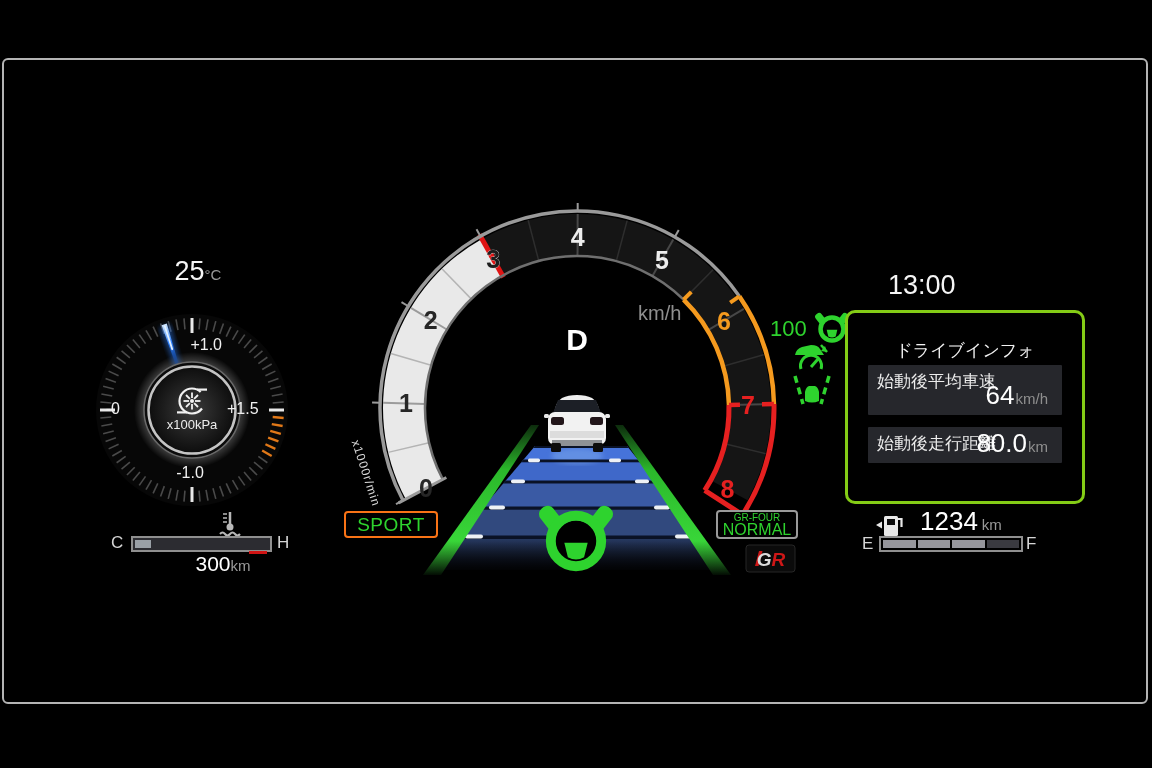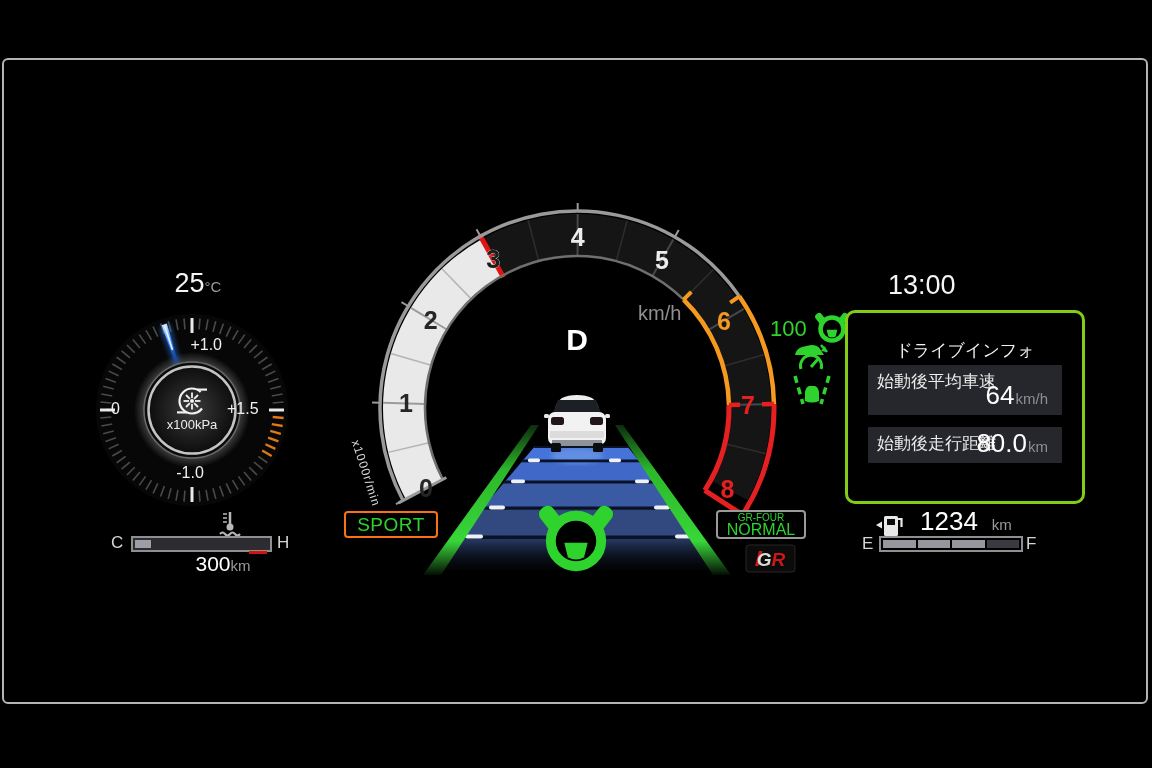--- a/index.html
+++ b/index.html
@@ -1,36 +1,36 @@
 <!DOCTYPE html>
 <html><head>
 <meta charset="utf-8">
 <style>
   html,body{margin:0;padding:0;background:#000;width:1152px;height:768px;overflow:hidden;}
   *{box-sizing:border-box;font-family:"Liberation Sans","DejaVu Sans",sans-serif;}
   .screen{position:relative;width:1152px;height:768px;background:#000;}
   .bezel{position:absolute;left:2px;top:58px;width:1146px;height:646px;border:2px solid #b4b4b4;border-radius:6px;background:#000;}
   #gfx{position:absolute;left:0;top:0;width:1152px;height:768px;pointer-events:none;}
   .abs{position:absolute;z-index:5;}
-  .temp{left:146px;top:268px;width:104px;text-align:center;color:#f5f5f5;font-size:27px;}
+  .temp{left:146px;top:256px;width:104px;text-align:center;color:#f5f5f5;font-size:27px;}
   .unit-sm{font-size:15px;color:#9a9a9a;}
   .clock{left:888px;top:270px;width:104px;text-align:left;color:#f5f5f5;font-size:27px;}
   .b-lab{color:#f0f0f0;font-size:16px;}
   .b-top{left:158px;top:336px;width:64px;text-align:right;}
   .b-right{left:227px;top:400px;}
   .b-left{left:88px;top:400px;width:32px;text-align:right;}
   .b-bottom{left:158px;top:464px;width:64px;text-align:center;}
   .b-unit{left:152px;top:417px;width:80px;text-align:center;color:#ececec;font-size:13px;}
   .x1000{left:362px;top:438px;color:#d8d8d8;font-size:12px;letter-spacing:1px;transform:rotate(72deg);transform-origin:0 0;}
   .speed-val{left:492px;top:256px;width:170px;text-align:center;color:#fff;font-size:66px;line-height:1;}
   .speed-unit{left:638px;top:302px;color:#8f8f8f;font-size:20px;}
   .gear{left:536px;top:323px;width:82px;text-align:center;color:#fff;font-size:30px;font-weight:bold;}
   .modebox{left:344px;top:511px;width:94px;height:27px;border:2px solid #f97316;border-radius:4px;background:#000;
     text-align:center;font-size:19px;line-height:23px;letter-spacing:.5px;}
-  .grfour{left:716px;top:510px;width:90px;height:29px;border:2px solid #9a9a9a;border-radius:4px;background:#000;text-align:center;}
+  .grfour{left:716px;top:510px;width:82px;height:29px;border:2px solid #9a9a9a;border-radius:4px;background:#000;text-align:center;}
   .grfour .l1{font-size:10px;line-height:10px;margin-top:1px;}
   .grfour .l2{font-size:16px;line-height:14px;}
   .limit{left:770px;top:316px;font-size:22px;}
   .panel{left:845px;top:310px;width:240px;height:194px;border:3px solid #84cc16;border-radius:10px;background:#000;}
   .panel-title{margin-top:26px;text-align:center;font-size:17px;color:#f2f2f2;}
   .card{position:absolute;left:20px;width:194px;background:#26272c;border-radius:1px;}
   .card1{top:52px;height:50px;}
   .card2{top:114px;height:36px;}
   .card-label{position:absolute;left:9px;top:5px;font-size:17px;color:#ececec;}
   .valrow{position:absolute;right:14px;bottom:4px;display:flex;align-items:baseline;gap:1px;}
@@ -40,21 +40,21 @@
   .cL{left:111px;top:533px;} .cH{left:277px;top:533px;}
   .fE{left:862px;top:534px;} .fF{left:1026px;top:534px;}
   .cool-bar{left:131px;top:536px;width:141px;height:16px;border:2px solid #8f8f8f;background:#2c2c31;}
   .cool-fill{position:absolute;left:2px;top:2px;bottom:2px;width:16px;background:#9aa0a6;}
   .cool-red{position:absolute;left:116px;bottom:-4px;width:18px;height:3px;background:#d01414;}
   .fuel-bar{left:879px;top:536px;width:144px;height:16px;border:2px solid #8f8f8f;background:#000;display:flex;gap:2px;padding:2px;}
   .fuel-bar .seg{flex:1;background:#96969c;}
   .fuel-bar .seg.empty{background:#3a3a40;}
   .odo{left:166px;top:552px;width:114px;text-align:center;}
   .odo .v,.range .v{font-size:21px;color:#fff;}
-  .range{left:920px;top:506px;display:flex;align-items:baseline;gap:14px;}
+  .range{left:920px;top:506px;display:flex;align-items:baseline;gap:4px;}
   .range .v{font-size:26px;}
   .green{color:#2ed32e;}
 </style>
 </head>
 <body>
 
 <div class="screen">
   <div class="bezel"></div>
 
   <svg id="gfx" viewBox="0 0 1152 768">

